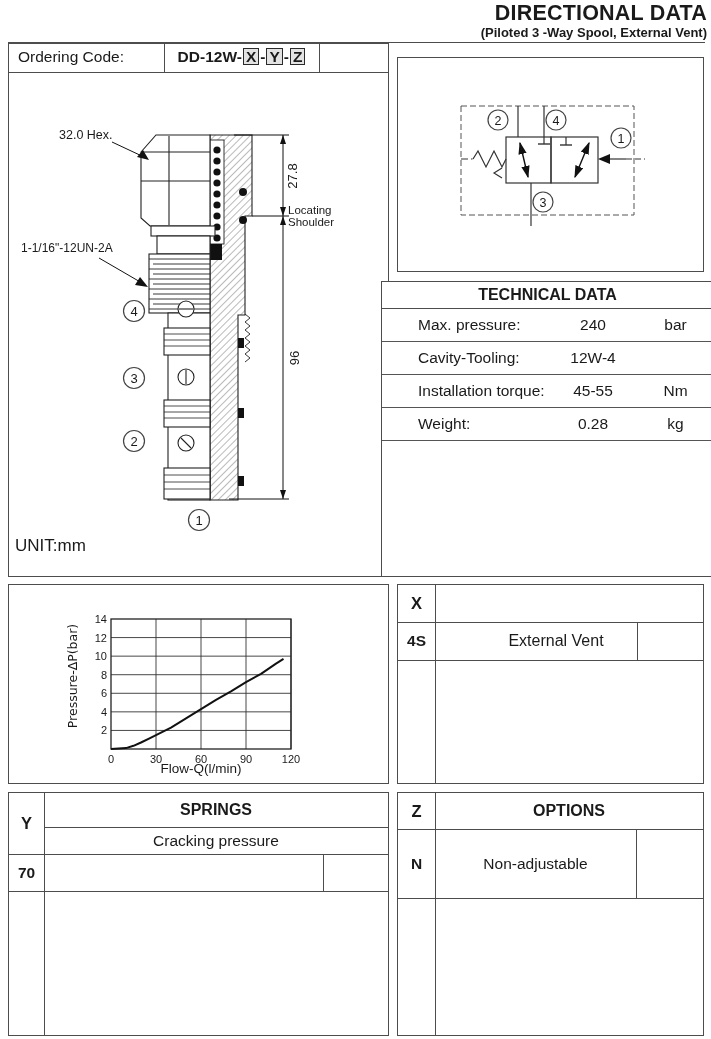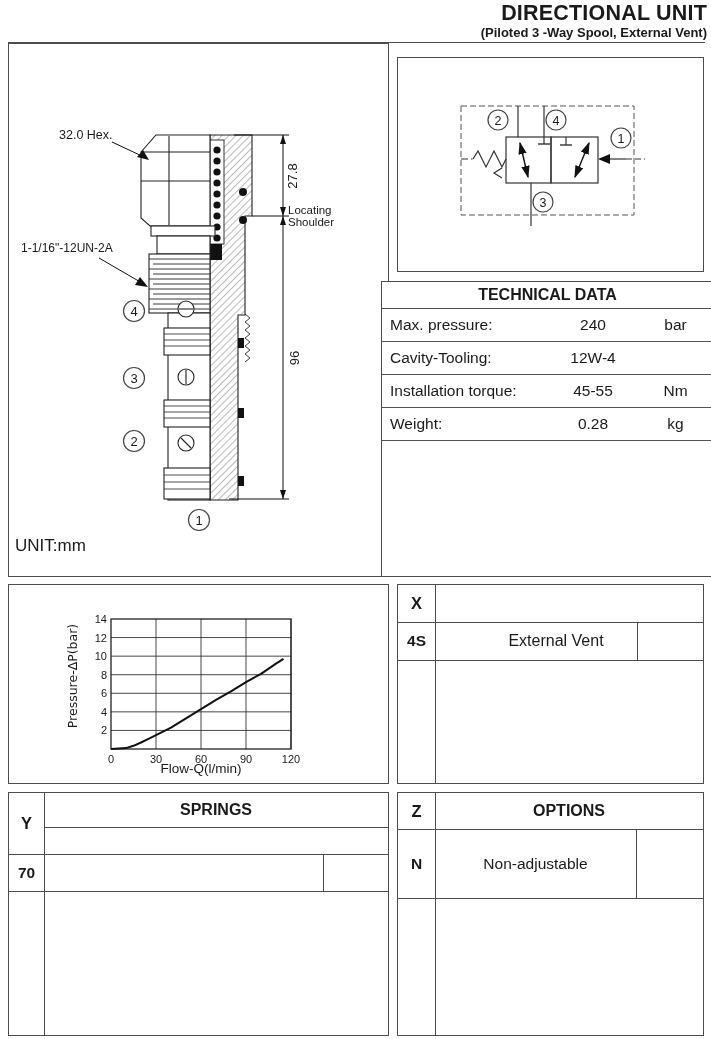--- a/index.html
+++ b/index.html
@@ -16,21 +16,21 @@
   #header-rule{position:absolute;left:8px;top:42px;width:697px;border-top:1.5px solid #4d4d4d;}
   
   #ordering-row{position:absolute;left:0;top:0;right:0;height:28px;border-bottom:1.5px solid #4d4d4d;display:flex;}
   #ordering-label{width:146px;padding-left:9px;font-size:15.5px;line-height:26px;}
   #ordering-code{width:154px;border-left:1.5px solid #4d4d4d;border-right:1.5px solid #4d4d4d;
     font-size:15.5px;font-weight:bold;line-height:25px;text-align:center;}
   .code-box{display:inline-block;border:1.2px solid #2a2a2a;background:#e3e3e3;padding:0 2px;line-height:15px;margin:0 1px;}
   
   .td-header{height:26px;line-height:25px;border-bottom:1.4px solid #4d4d4d;font-weight:bold;font-size:16px;text-align:center;}
   .td-row{height:32px;display:flex;align-items:center;border-bottom:1.2px solid #555;font-size:15.5px;}
-  .td-label{flex:1;padding-left:8px;}
+  .td-label{flex:1;padding-left:8px;margin-left:28px;}
   .td-value{width:90px;text-align:center;}
   .td-unit{width:75px;text-align:center;}
   
   .col-divider{position:absolute;top:0;bottom:0;border-left:1.5px solid #4d4d4d;}
   .hr{position:absolute;left:0;right:0;border-top:1.5px solid #4d4d4d;}
   .cell{position:absolute;display:flex;align-items:center;justify-content:center;}
   .code-cell{font-weight:bold;font-size:16.5px;}
   .title-cell{font-weight:bold;font-size:16px;}
   .val-cell{font-size:15.5px;}
   .vseg{position:absolute;border-left:1.5px solid #4d4d4d;}
@@ -42,26 +42,30 @@
   #chart-plot{position:absolute;left:84px;top:28px;}
   #chart-plot .grid{stroke:#333;stroke-width:.9;}
   #chart-plot .tick{font-size:11px;font-family:"Liberation Sans",sans-serif;fill:#1a1a1a;}
   #unit-label{position:absolute;left:6px;bottom:20px;font-size:17px;}
   svg text{fill:#1a1a1a;}
 </style>
 </head>
 <body>
 
 <div id="title-block">
-  <div id="main-title">DIRECTIONAL UNIT</div>
+  <div id="main-title">DIRECTIONAL DATA</div>
   <div id="sub-title">(Piloted 3 -Way Spool, External Vent)</div>
 </div>
 <div id="header-rule"></div>
 
 <div class="box" style="left:8px;top:43px;width:381px;height:534px;">
+  <div id="ordering-row">
+    <div id="ordering-label">Ordering Code:</div>
+    <div id="ordering-code"><span>DD-12W-</span><span class="code-box">X</span>-<span class="code-box">Y</span>-<span class="code-box">Z</span></div>
+  </div>
 
   <svg class="abs" style="left:0;top:28px;" width="378" height="500" viewBox="0 0 378 500">
     <defs>
       <pattern id="hatch" width="5" height="5" patternUnits="userSpaceOnUse" patternTransform="rotate(45)">
         <line x1="0" y1="0" x2="0" y2="5" stroke="#666" stroke-width="0.9"></line>
       </pattern>
     </defs>
 
     <g>
       <polygon points="201,63 243,63 243,144 236,144 236,243 229,243 229,428 201,428" fill="url(#hatch)" stroke="#222" stroke-width="1.1"></polygon>
@@ -291,20 +295,21 @@
   <div class="cell val-cell" style="left:37px;top:37px;width:202px;height:38px;font-size:16px;padding-left:20px;">External Vent</div>
   <div class="vseg" style="left:239px;top:37px;height:38px;"></div>
   <div class="hr" style="top:75px;"></div>
 </div>
 
 <div class="box" style="left:8px;top:792px;width:381px;height:244px;">
   <div class="col-divider" style="left:35px;"></div>
   <div class="cell code-cell" style="left:0;top:0;width:35px;height:61px;">Y</div>
   <div class="cell title-cell" style="left:35px;top:0;right:0;height:34px;">SPRINGS</div>
   <div class="hr" style="top:34px;left:35px;"></div>
+  <div class="cell val-cell" style="left:35px;top:34px;right:0;height:27px;">Cracking pressure</div>
   <div class="hr" style="top:61px;"></div>
   <div class="cell code-cell" style="left:0;top:61px;width:35px;height:37px;font-size:15.5px;">70</div>
   <div class="vseg" style="left:314px;top:61px;height:37px;"></div>
   <div class="hr" style="top:98px;"></div>
 </div>
 
 <div class="box" style="left:397px;top:792px;width:307px;height:244px;">
   <div class="col-divider" style="left:37px;"></div>
   <div class="cell code-cell" style="left:0;top:0;width:37px;height:36px;">Z</div>
   <div class="cell title-cell" style="left:37px;top:0;right:0;height:36px;">OPTIONS</div>

